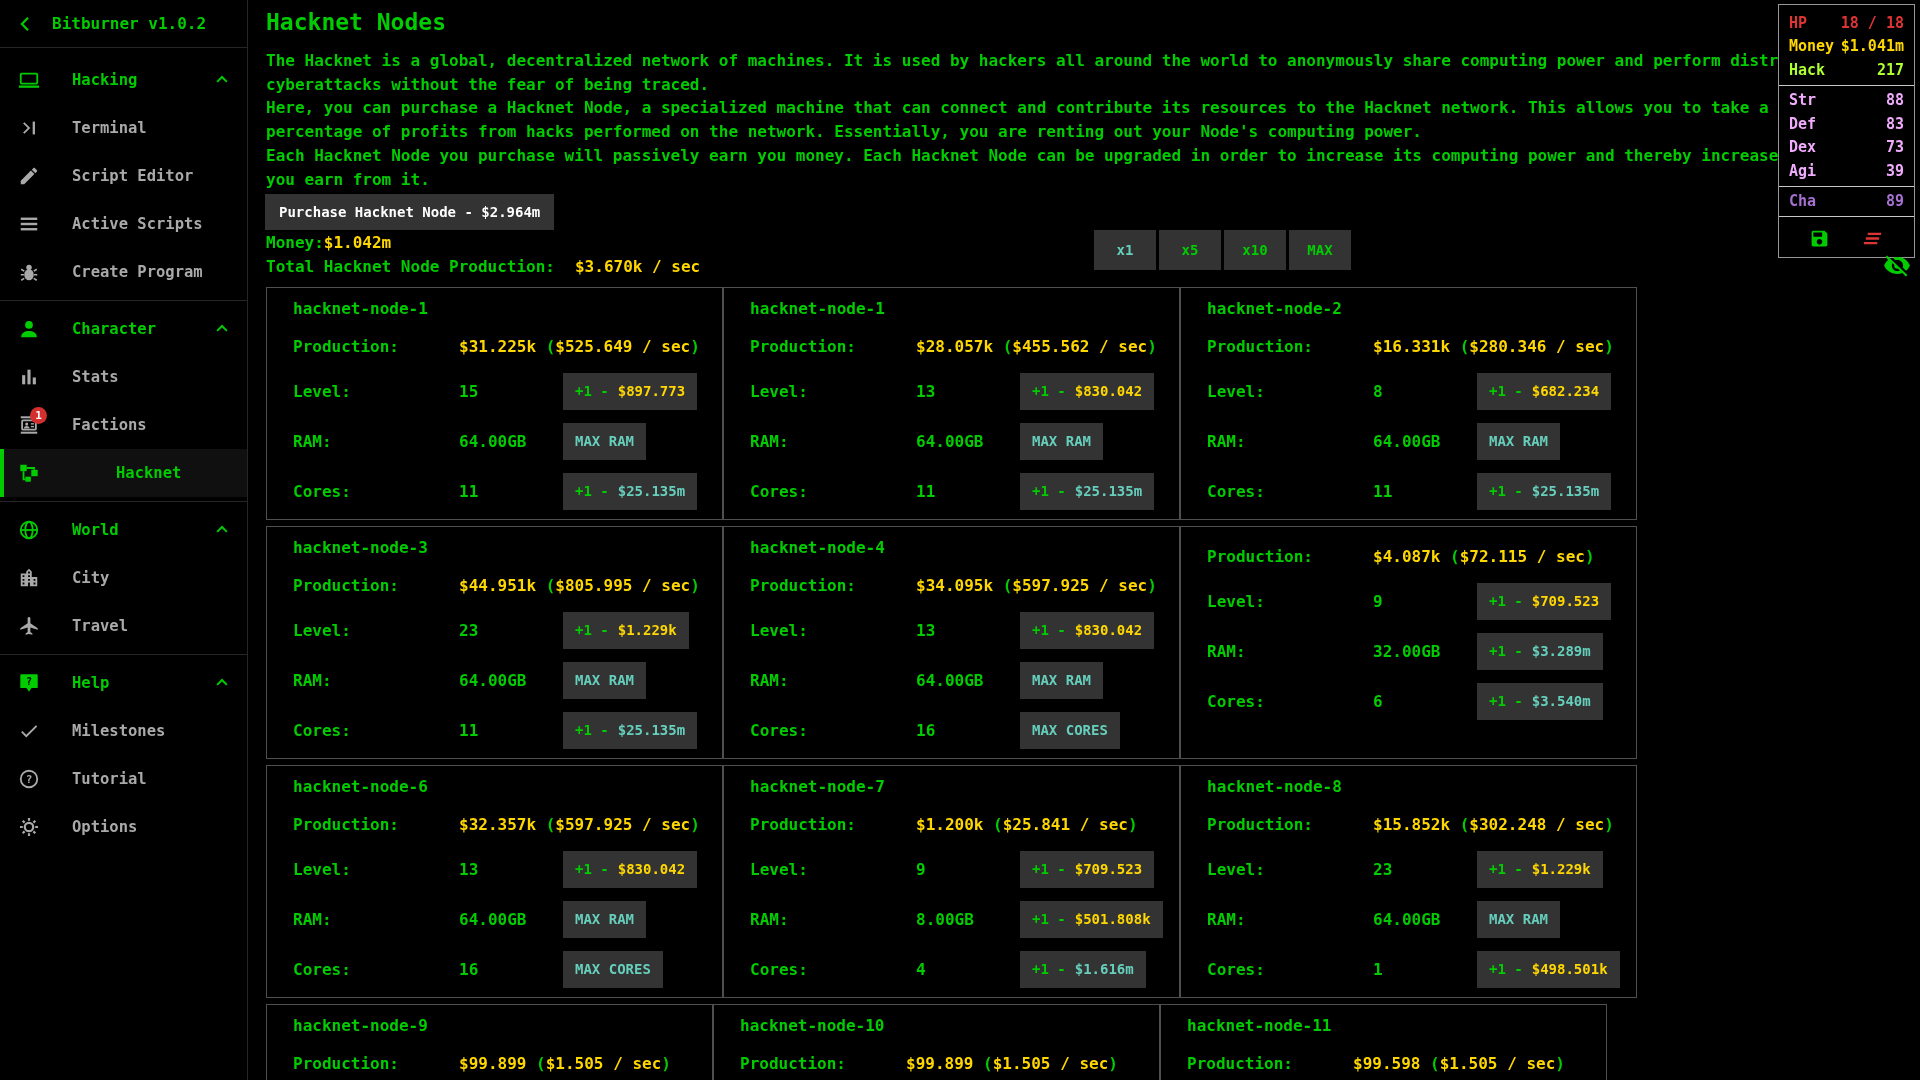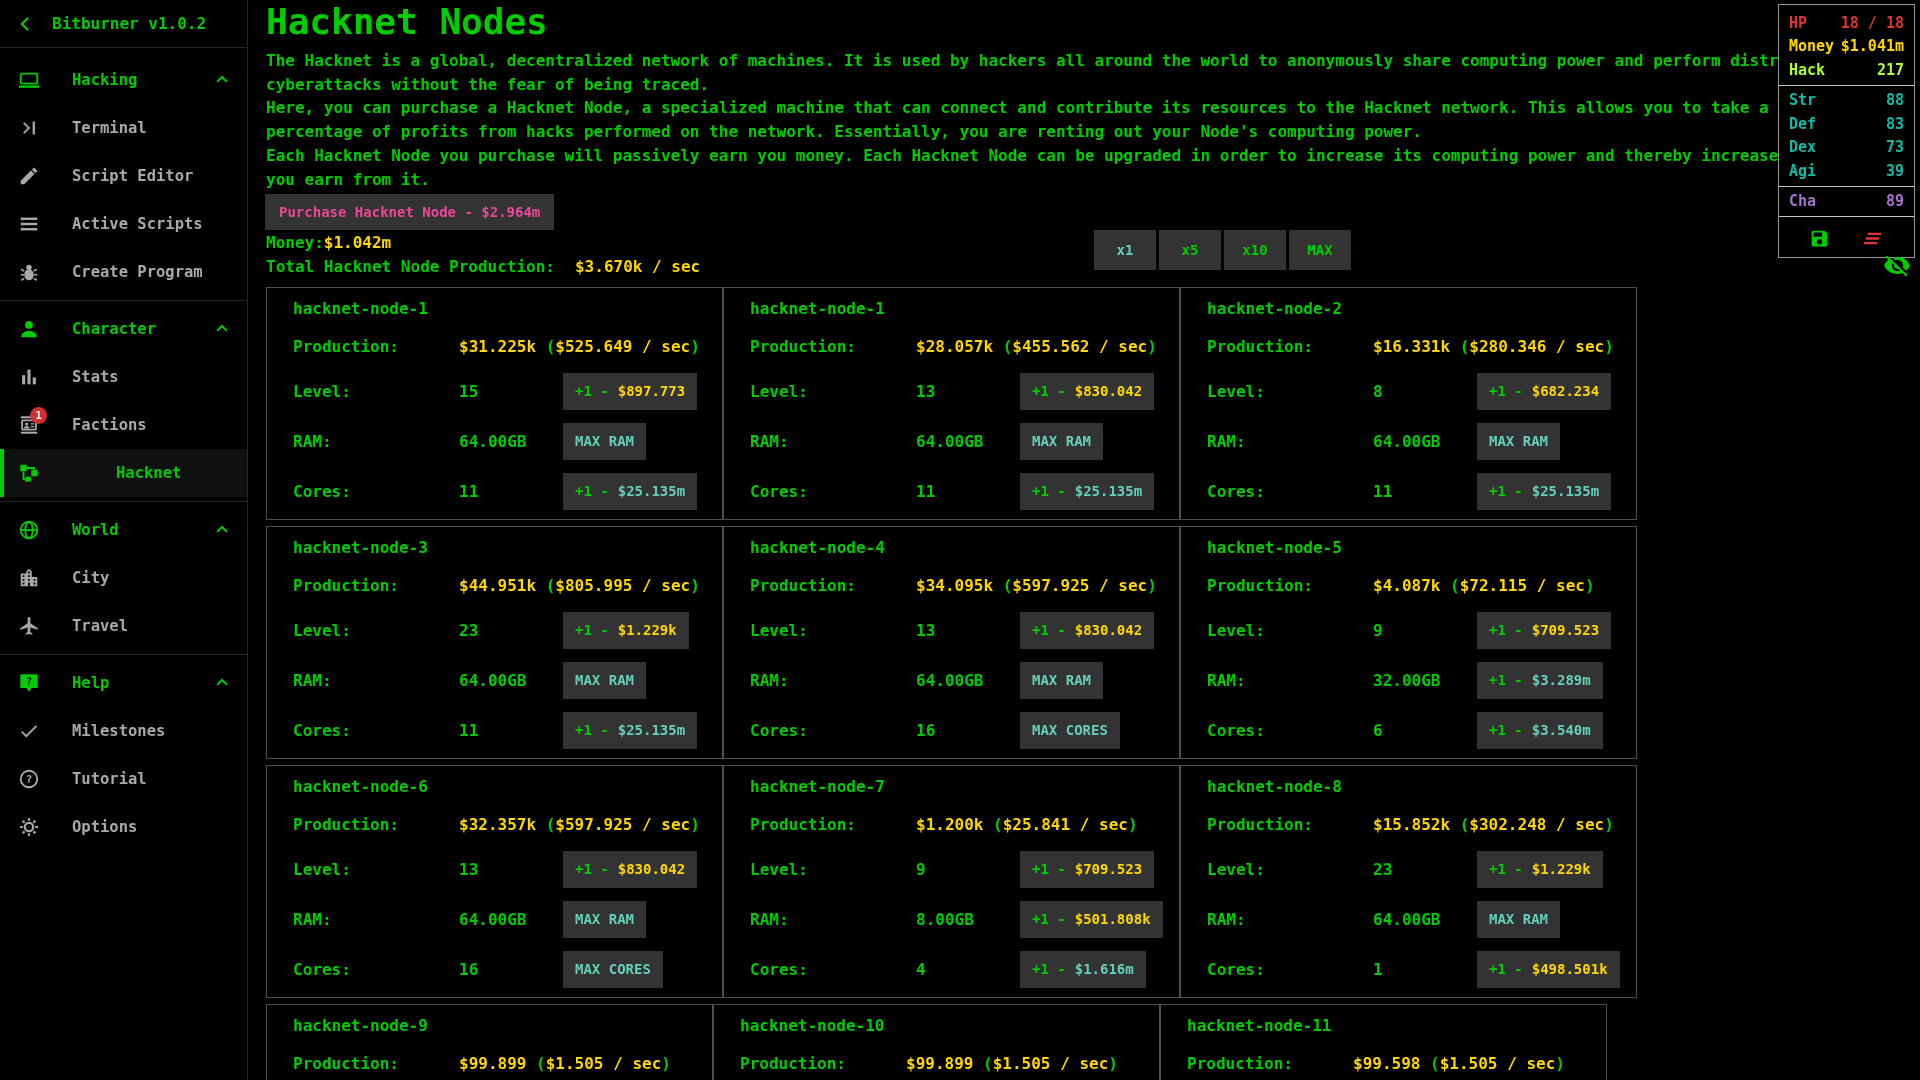--- a/index.html
+++ b/index.html
@@ -21,23 +21,23 @@
   .sb-item .ic svg { fill:currentColor; }
   .sb-item.head { color:#0c0; }
   .sb-item.selected { color:#0c0; background:#101010; box-shadow: inset 4px 0 0 #0c0; gap: 44px; }
   .sb-item .caret { margin-left:auto; margin-right:16px; display:flex; }
   .sb-label { white-space:nowrap; }
   .sb-divider { border-bottom:1px solid #262626; margin:4px 0; }
   .badge { position:absolute; left:13px; top:-7px; background:#d32f2f; color:#fff; width:17px; height:17px; border-radius:50%;
            font-size:11px; display:flex; align-items:center; justify-content:center; font-weight:700; }
   
   .main { position:absolute; left:248px; top:0; width:1672px; height:100%; }
-  .page-title { position:absolute; left:18px; top:1px; margin:0; font-size:36px; line-height:42px; color:#0c0; font-weight:700; }
+  .page-title { position:absolute; left:18px; top:1px; margin:0; font-size:23px; line-height:42px; color:#0c0; font-weight:700; }
   .description { position:absolute; left:18px; top:49px; width:1668px; font-size:16px; line-height:23.7px; color:#0c0; white-space:pre-line; }
-  .purchase-btn { position:absolute; left:17px; top:194px; height:36px; background:#333; border:none; color:#ec4899;
+  .purchase-btn { position:absolute; left:17px; top:194px; height:36px; background:#333; border:none; color:#ffffff;
                   font-family:inherit; font-weight:700; font-size:14px; padding:0 14px; cursor:pointer; }
   .money-line { position:absolute; left:18px; top:233px; font-size:16px; height:24px; }
   .total-line { position:absolute; left:18px; top:257px; font-size:16px; height:24px; }
   .gold { color:#ffd700; }
   .total-line .gold { margin-left:20px; }
   .mult-group { position:absolute; left:846px; top:230px; display:flex; }
   .mult-btn { min-width:62px; height:40px; background:#333; border:none; color:#0c0; font-family:inherit; font-weight:700;
               font-size:14px; margin-right:3px; padding:0 8px; cursor:pointer; }
   .mult-btn.selected { color:#66cfbc; }
   
@@ -57,21 +57,21 @@
   .upg-btn .plus { color:#0c0; margin-right:9px; }
   .upg-btn .price.afford { color:#ffd700; }
   .upg-btn .price.noafford { color:#66cfbc; }
   
   .overview { position:absolute; left:1778px; top:4px; width:137px; background:#000; border:1px solid #979797;
               z-index:20; padding:6px 0 7px; }
   .ov-row { display:flex; justify-content:space-between; padding:0 10px; height:23.5px; align-items:center; font-size:15px; }
   .ov-row.hp { color:#dd3434; }
   .ov-row.money { color:#ffd700; }
   .ov-row.hack { color:#adff2f;gap:48px; }
-  .ov-row.combat { color:#14b8a6; }
+  .ov-row.combat { color:#f0abfc; }
   .ov-row.cha { color:#a671d1; }
   .ov-divider { border-top:1px solid #c8c8c8; margin:3px 0; }
   .ov-icons { display:flex; justify-content:space-evenly; align-items:center; padding-top:7px; height:30px; }
   .icon-btn { background:none; border:none; padding:0; cursor:pointer; display:flex; }
   .eye-btn { position:absolute; left:1884px; top:252px; background:none; border:none; padding:0; cursor:pointer; z-index:20; }
 </style>
 </head>
 <body>
 
 <div class="sidebar">
@@ -435,21 +435,20 @@
             <span class="nr-value">64.00GB</span>
             <button class="upg-btn maxed">MAX RAM</button>
           </div>
           <div class="node-row">
             <span class="nr-label">Cores:</span>
             <span class="nr-value">16</span>
             <button class="upg-btn maxed">MAX CORES</button>
           </div>
         </div>
         <div class="node-card">
-          <div class="node-title">hacknet-node-5</div>
           <div class="node-row prod">
             <span class="nr-label">Production:</span>
             <span class="prod-val"><span class="gold">$4.087k</span><span class="paren"> (</span><span class="gold">$72.115 / sec</span><span class="paren">)</span></span>
           </div>
           <div class="node-row">
             <span class="nr-label">Level:</span>
             <span class="nr-value">9</span>
             <button class="upg-btn">
               <span class="plus">+1 -</span>
               <span class="price afford">$709.523</span>

